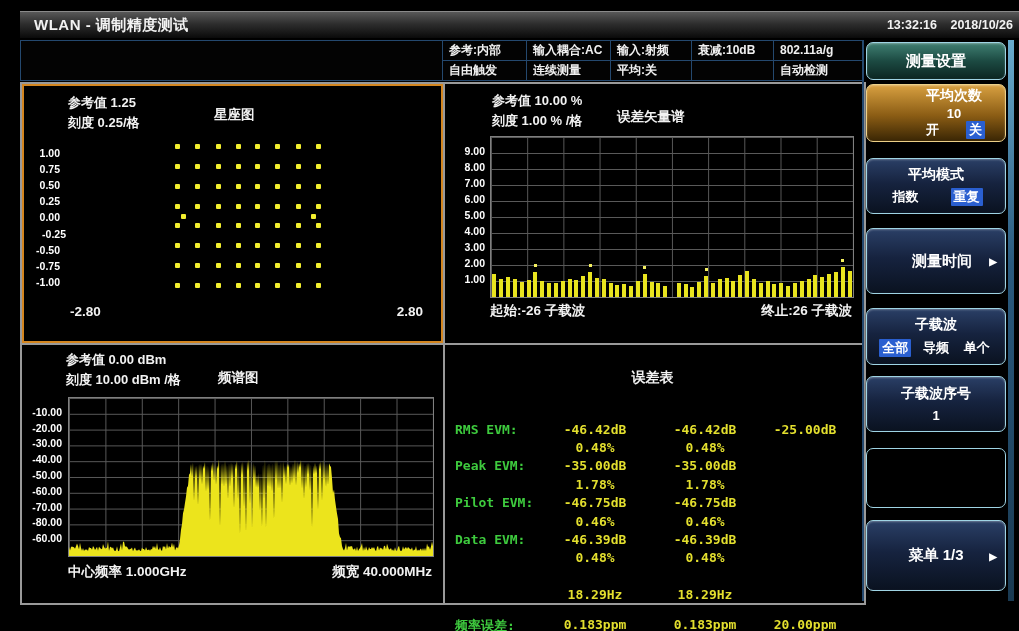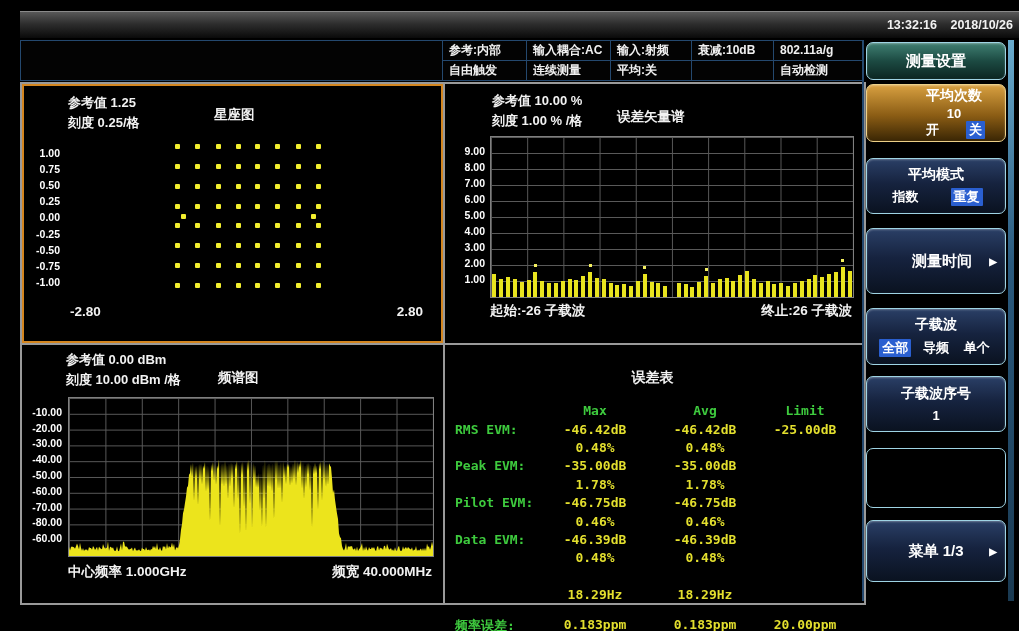--- a/index.html
+++ b/index.html
@@ -81,20 +81,21 @@
     background:linear-gradient(180deg,#4a4a4a 0%,#232323 40%,#101010 100%);
     border-top:1px solid #8fb8cc;display:flex;align-items:center;}
   .status-bar span{color:#d8d8d8;font-size:12.5px;font-weight:bold;padding-left:12px;}
 </style>
 </head>
 <body>
 
 <div class="stage">
 
   <div class="title-bar">
+    <span class="tb-title">WLAN - 调制精度测试</span>
     <span class="tb-time">
       <span>13:32:16</span>
       <span>2018/10/26</span>
     </span>
   </div>
 
   <div class="settings-bar">
     <div class="settings-grid">
         <div class="scell">参考:内部</div>
         <div class="scell">输入耦合:AC</div>
@@ -185,21 +186,21 @@
           <div class="cdot" style="left: 156.5px; top: 127.5px;"></div>
           <div class="cdot" style="left: 286.5px; top: 127.5px;"></div>
         </div>
       <div class="xlab" style="left:46px;top:218px">-2.80</div>
       <div class="xlab" style="right:18px;top:218px">2.80</div>
     <div class="ytick" style="left: 2px; width: 34px; top: 61px;">1.00</div>
         <div class="ytick" style="left: 2px; width: 34px; top: 77.1px;">0.75</div>
         <div class="ytick" style="left: 2px; width: 34px; top: 93.2px;">0.50</div>
         <div class="ytick" style="left: 2px; width: 34px; top: 109.3px;">0.25</div>
         <div class="ytick" style="left: 2px; width: 34px; top: 125.4px;">0.00</div>
-        <div class="ytick" style="left: 2px; width: 34px; top: 141.5px; text-align: right;">-0.25</div>
+        <div class="ytick" style="left: 8px; width: 34px; top: 141.5px; text-align: right;">-0.25</div>
         <div class="ytick" style="left: 2px; width: 34px; top: 157.6px;">-0.50</div>
         <div class="ytick" style="left: 2px; width: 34px; top: 173.7px;">-0.75</div>
         <div class="ytick" style="left: 2px; width: 34px; top: 189.8px;">-1.00</div>
       </div>
 
     <div class="panel tr">
       <div class="phead" style="left:47px;top:8px">参考值 10.00 %</div>
       <div class="phead" style="left:47px;top:28px">刻度 1.00 % /格</div>
       <div class="ptitle" style="left:172px;top:24px">误差矢量谱</div>
       <div class="grid evm-grid">
@@ -292,26 +293,20 @@
         <div class="ytick" style="left: 2px; width: 38px; top: 124px;">-50.00</div>
         <div class="ytick" style="left: 2px; width: 38px; top: 139.8px;">-60.00</div>
         <div class="ytick" style="left: 2px; width: 38px; top: 155.6px;">-70.00</div>
         <div class="ytick" style="left: 2px; width: 38px; top: 171.4px;">-80.00</div>
         <div class="ytick" style="left: 2px; width: 38px; top: 187.2px;">-60.00</div>
       </div>
 
     <div class="panel br">
       <div class="et-title">误差表</div>
       <div class="et-host">
-          <div class="etline" style="top: 58px;">
-            <span class="etlabel"></span>
-            <span class="etcell c0 green">Max</span>
-            <span class="etcell c1 green">Avg</span>
-            <span class="etcell c2 green">Limit</span>
-          </div>
           <div class="etline" style="top: 76.5px;">
             <span class="etlabel">RMS EVM:</span>
             <span class="etcell c0">-46.42dB</span>
             <span class="etcell c1">-46.42dB</span>
             <span class="etcell c2">-25.00dB</span>
           </div>
           <div class="etline" style="top: 94.9px;">
             <span class="etlabel"></span>
             <span class="etcell c0">0.48%</span>
             <span class="etcell c1">0.48%</span>
@@ -399,20 +394,20 @@
           <span class="hl">全部</span>
           <span>导频</span>
           <span>单个</span>
         </div>
       </div>
       <div class="sbtn" style="height: 56px; margin-top: 11px;">
         <div class="stitle">子载波序号</div>
         <div class="svalue">1</div>
       </div>
       <div class="sbtn empty" style="height: 60px; margin-top: 16px;"></div>
-      <div class="sbtn center" style="height: 62px; margin-top: 12px;">
+      <div class="sbtn center" style="height: 71px; margin-top: 12px;">
         <div class="slabel">菜单 1/3</div>
         <div class="sarrow">▶</div>
       </div>
     </div>
   <div class="side-strip"></div>
 
 </div>
 
 </body></html>

